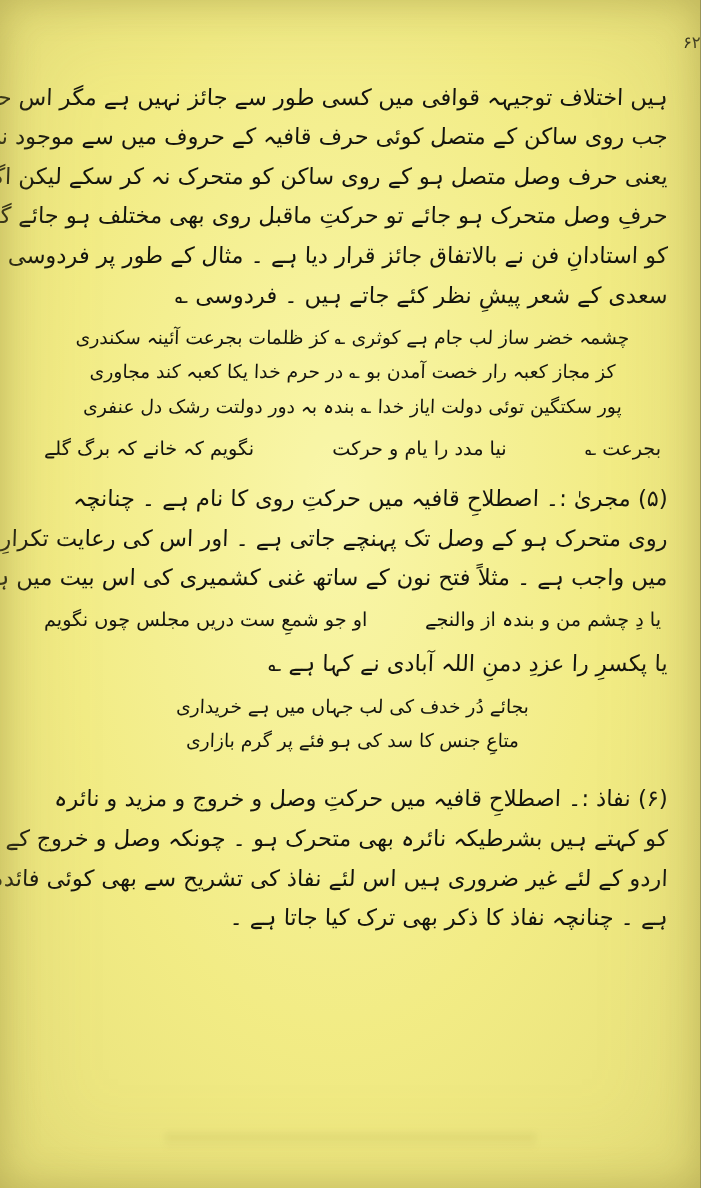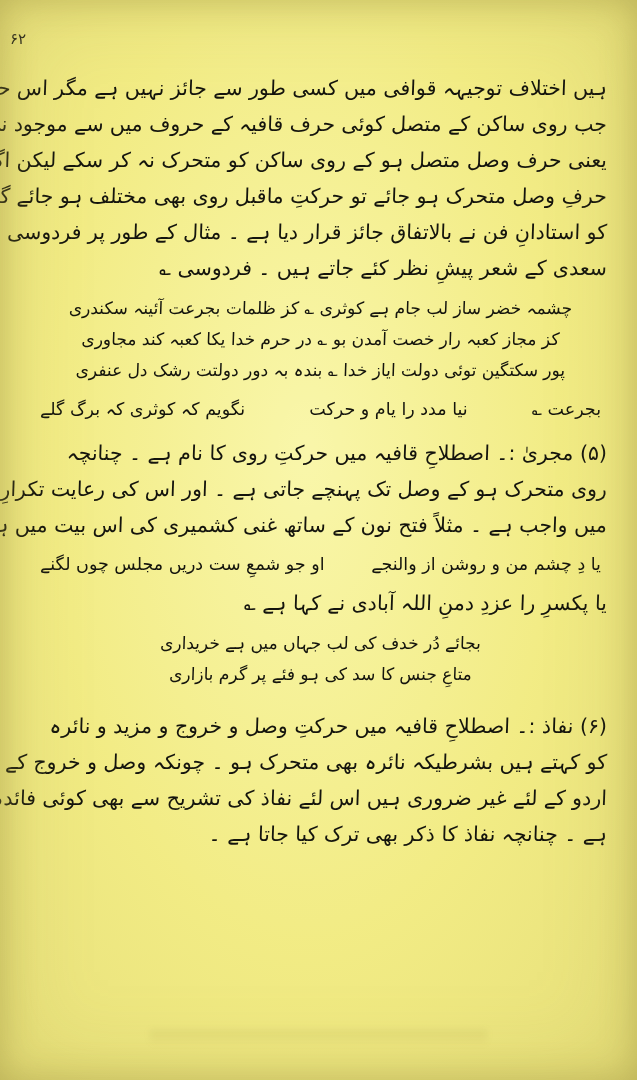--- a/index.html
+++ b/index.html
@@ -27,21 +27,21 @@
     position: absolute;
     inset: 0;
     box-shadow: inset 0 0 34px rgba(150,140,60,0.45), inset 0 0 90px rgba(170,160,70,0.25);
     pointer-events: none;
   }
   .page-number {
     position: absolute;
     top: 30px;
     left: 10px;
     right: 0;
-    text-align: left;
+    text-align: right;
     font-family: "DejaVu Sans", sans-serif;
     font-size: 15px;
     color: #20201a;
     letter-spacing: 1px;
   }
   .body-text {
     position: absolute;
     top: 70px;
     left: 34px;
     right: 30px;
@@ -131,36 +131,36 @@
       <span class="line">چشمہ خضر ساز لب جام ہے کوثری ؎ کز ظلمات بجرعت آئینہ سکندری</span>
       <span class="line">کز مجاز کعبہ رار خصت آمدن بو ؎ در حرم خدا یکا کعبہ کند مجاوری</span>
       <span class="line">پور سکتگین توئی دولت ایاز خدا ؎ بندہ بہ دور دولتت رشک دل عنفری</span>
     </div>
 
     <div class="spacer-xs"></div>
 
     <div class="couplet-split">
       <span class="line">بجرعت ؎</span>
       <span class="line">نیا مدد را یام و حرکت</span>
-      <span class="line">نگویم کہ کوثری کہ برگ گلے</span>
+      <span class="line">نگویم کہ خانے کہ برگ گلے</span>
     </div>
 
     <div class="spacer-sm"></div>
 
     <div class="blk-main section-head">
       <span class="line">(۵) مجریٰ :۔ اصطلاحِ قافیہ میں حرکتِ روی کا نام ہے ۔ چنانچہ</span>
       <span class="line">روی متحرک ہو کے وصل تک پہنچے جاتی ہے ۔ اور اس کی رعایت تکرارِ قوافی</span>
       <span class="line">میں واجب ہے ۔ مثلاً فتح نون کے ساتھ غنی کشمیری کی اس بیت میں ہے ؎</span>
     </div>
 
     <div class="spacer-xs"></div>
 
     <div class="couplet-split">
-      <span class="line">یا دِ چشم من و روشن از والنجے</span>
-      <span class="line">او جو شمعِ ست دریں مجلس چوں لگنے</span>
+      <span class="line">یا دِ چشم من و بندہ از والنجے</span>
+      <span class="line">او جو شمعِ ست دریں مجلس چوں نگویم</span>
     </div>
 
     <div class="spacer-xs"></div>
 
     <div class="blk-main">
       <span class="line">یا پکسرِ را عزدِ دمنِ اللہ آبادی نے کہا ہے ؎</span>
     </div>
 
     <div class="spacer-xs"></div>
 

